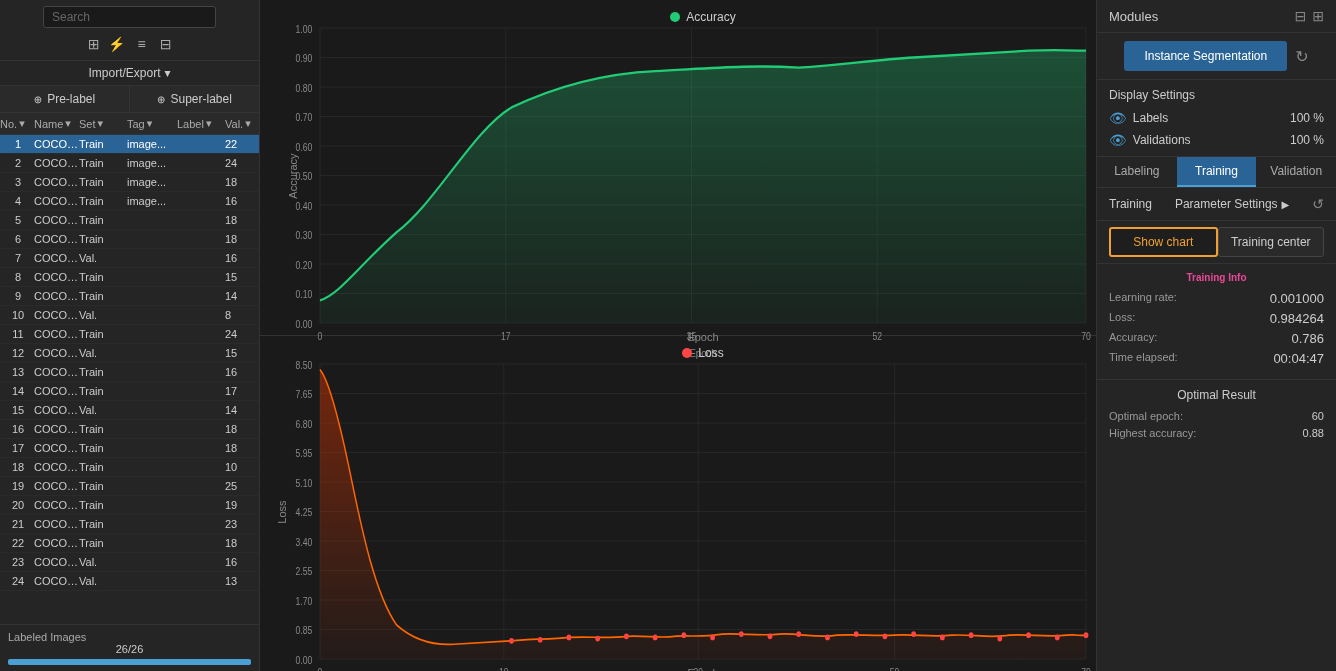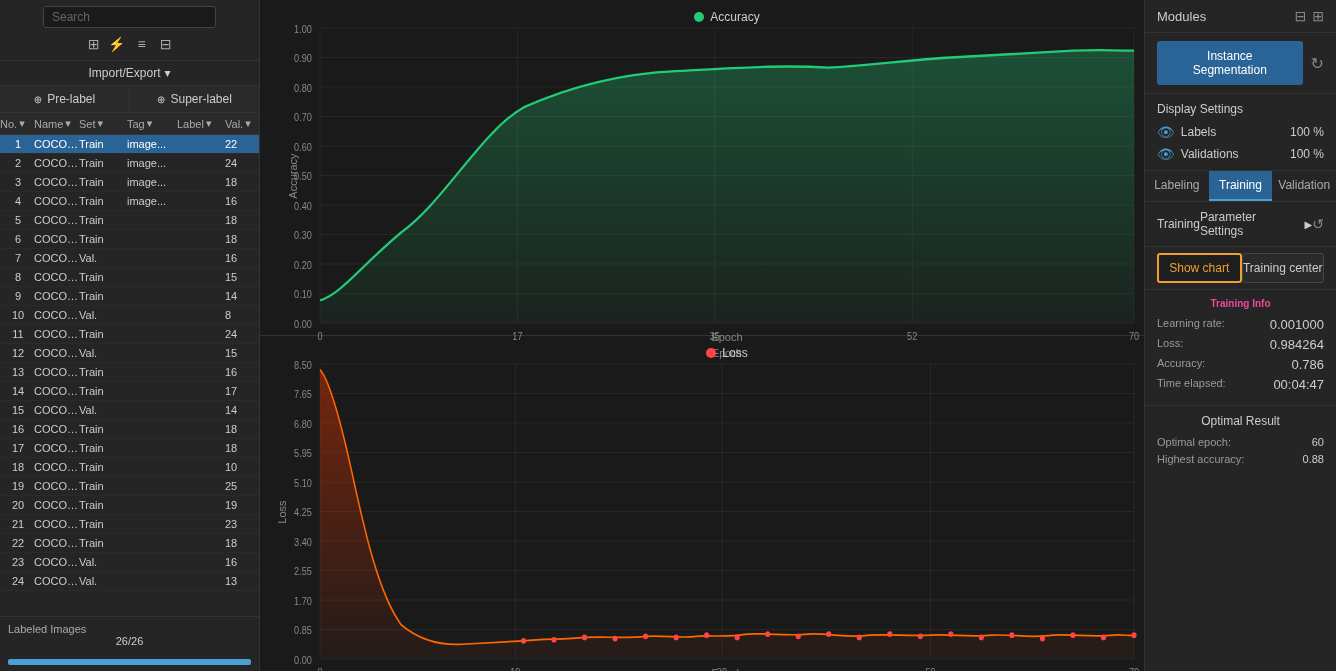--- a/index.html
+++ b/index.html
@@ -45,21 +45,21 @@
     
     #main-area { flex: 1; background: #1a1a1a; display: flex; flex-direction: column; overflow: hidden; }
     .chart-container { flex: 1; position: relative; padding: 10px 10px 30px 60px; }
     .chart-title { display: flex; align-items: center; justify-content: center; gap: 6px; font-size: 12px; color: #ccc; margin-bottom: 4px; }
     .legend-dot { width: 10px; height: 10px; border-radius: 50%; display: inline-block; }
     .chart-svg-wrap { width: 100%; height: 100%; position: relative; }
     .y-axis-label { position: absolute; left: -50px; top: 50%; transform: translateY(-50%) rotate(-90deg); color: #888; font-size: 11px; }
     .x-axis-label { position: absolute; bottom: -20px; left: 50%; transform: translateX(-50%); color: #888; font-size: 11px; }
 
     
-    #right-panel { width: 192px; background: #252525; border-left: 1px solid #333; display: flex; flex-direction: column; flex-shrink: 0; }
+    #right-panel { width: 240px; background: #252525; border-left: 1px solid #333; display: flex; flex-direction: column; flex-shrink: 0; }
     #modules-header { padding: 8px 12px; font-size: 13px; color: #ccc; border-bottom: 1px solid #333; display: flex; align-items: center; justify-content: space-between; }
     .header-icons { display: flex; gap: 6px; align-items: center; }
     .hdr-icon { color: #888; cursor: pointer; font-size: 14px; }
     #instance-seg-row { padding: 8px 12px; display: flex; align-items: center; justify-content: center; gap: 8px; border-bottom: 1px solid #333; }
     #instance-seg-btn { background: #2a6496; color: #fff; border: none; padding: 8px 20px; border-radius: 3px; cursor: pointer; font-size: 12px; }
     .refresh-icon { color: #888; cursor: pointer; font-size: 16px; }
     #display-settings { padding: 8px 12px; border-bottom: 1px solid #333; }
     #display-settings-title { font-size: 12px; color: #ccc; margin-bottom: 8px; }
     .display-row { display: flex; align-items: center; gap: 6px; }
     .eye-icon { color: #4a9fd4; font-size: 14px; cursor: pointer; }
@@ -331,21 +331,21 @@
       <div class="td td-no">24</div>
       <div class="td td-name">COCO_v...</div>
       <div class="td td-set">Val.</div>
       <div class="td td-tag"></div>
       <div class="td td-label"></div>
       <div class="td td-val">13</div>
     </div>
     </div>
   <div id="bottom-bar">
     <div id="bottom-label">Labeled Images</div>
-    <div style="display:flex;justify-content:center;margin-bottom:12px;">
+    <div style="display:flex;justify-content:center;margin-bottom:4px;">
       <span style="color:#ccc;font-size:11px;">26/26</span>
     </div>
     <div id="progress-bar-wrap">
       <div id="progress-bar" style="width:100%"></div>
     </div>
   </div>
 </div>
 
 <div id="main-area">
 

